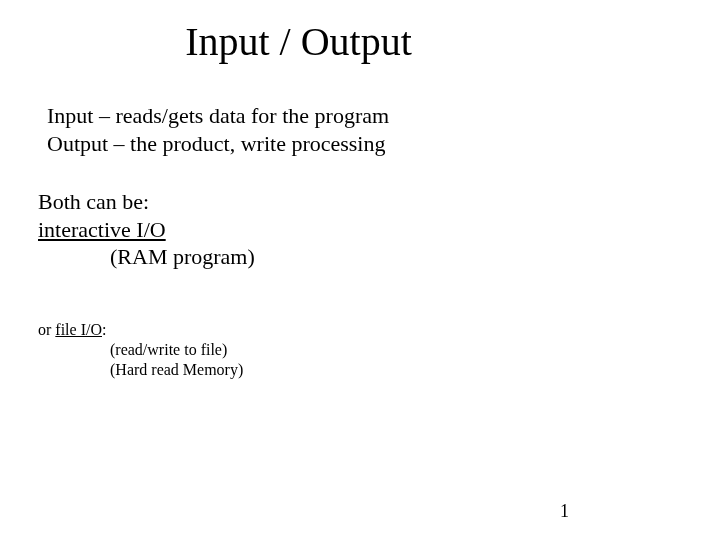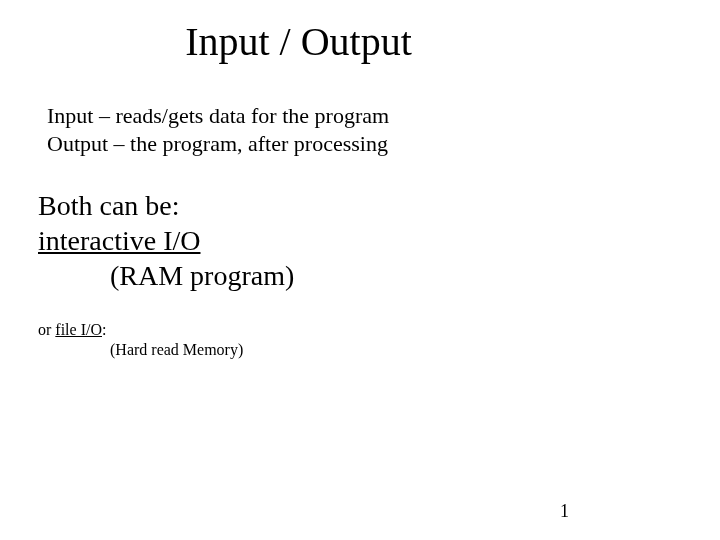--- a/index.html
+++ b/index.html
@@ -30,21 +30,21 @@
     position: absolute;
     top: 102px;
     left: 47px;
     font-size: 22px;
     line-height: 1.25;
   }
   .block2 {
     position: absolute;
     top: 188px;
     left: 38px;
-    font-size: 28px;
+    font-size: 22px;
     line-height: 1.25;
   }
   .block3 {
     position: absolute;
     top: 320px;
     left: 38px;
     font-size: 16px;
     line-height: 1.25;
   }
   .indent {
@@ -62,31 +62,32 @@
 </style>
 </head>
 <body>
 
 <div class="slide">
 
   <div class="title">Input / Output</div>
 
   <div class="block1">
     <div>Input – reads/gets data for the program</div>
-    <div>Output – the program, after processing</div>
+    <div>Output – the product, write processing</div>
   </div>
 
   <div class="block2">
     <div>Both can be:</div>
     <div class="u">interactive I/O</div>
     <div class="indent">(RAM program)</div>
   </div>
 
   <div class="block3">
     <div>
       <span>or </span><span class="u">file I/O</span><span>:</span>
     </div>
+    <div class="indent">(read/write to file)</div>
     <div class="indent">(Hard read Memory)</div>
   </div>
 
   <div class="pagenum">1</div>
 
 </div>
 
 </body></html>

